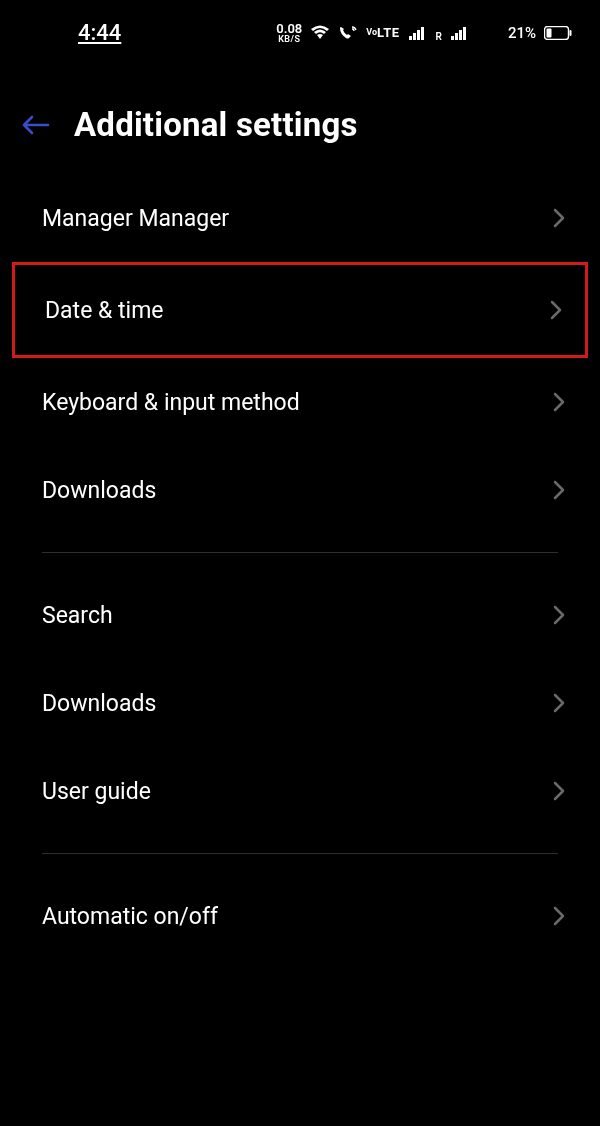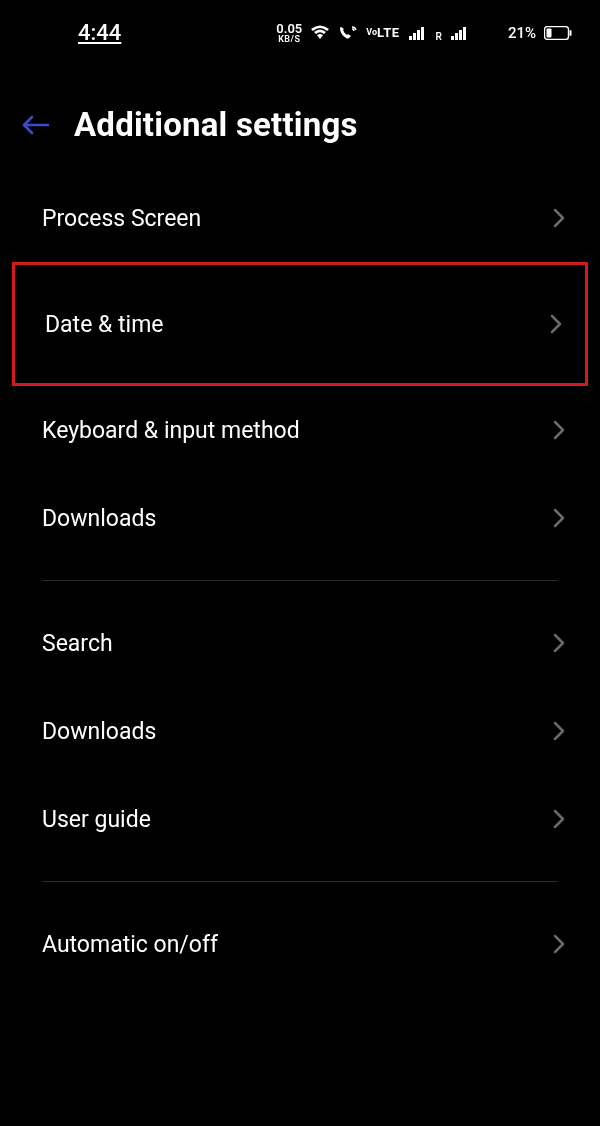--- a/index.html
+++ b/index.html
@@ -89,31 +89,31 @@
   }
   .divider {
     height: 1px;
     background: #2d2d2d;
     margin: 18px 42px 18px 42px;
   }
   .highlight {
     border: 3px solid #d21a1a;
     margin: 0 12px;
     padding: 0 20px 0 30px;
-    height: 124px;
+    height: 96px;
   }
 </style>
 </head>
 <body>
 
 <div class="status-bar">
   <div class="status-left">4:44</div>
   <div class="status-right">
     <div class="net-speed">
-      <span class="top">0.05</span>
+      <span class="top">0.08</span>
       <span class="bot">KB/S</span>
     </div>
     <span class="wifi-icon">
       <svg width="20" height="16" viewBox="0 0 20 16">
           <path d="M10 14 L7 10 Q10 8 13 10 Z M4 7 Q10 2 16 7 L14 9 Q10 5.5 6 9 Z M1 4 Q10 -3 19 4 L17 6 Q10 0 3 6 Z" fill="#fff"></path>
         </svg>
     </span>
     <span class="call-icon">
       <svg width="20" height="16" viewBox="0 0 20 16">
           <path d="M3 2 Q2 2 2 3 Q2 9 8 13 Q10 14 11 13 L13 11 L10 9 L9 10 Q6 8 5 5 L6 4 Z" fill="#fff"></path>
@@ -158,21 +158,21 @@
         <path d="M28 11 L4 11 M12 3 L4 11 L12 19" stroke="#3b4cca" stroke-width="2.6" fill="none" stroke-linecap="round" stroke-linejoin="round"></path>
       </svg>
   </div>
   <div class="header-title">Additional settings</div>
 </div>
 
 <div class="list">
 
 
   <div class="item">
-    <span class="item-label">Process Screen</span>
+    <span class="item-label">Manager Manager</span>
     <span class="chevron">
         <svg width="14" height="22" viewBox="0 0 14 22">
           <path d="M3 3 L11 11 L3 19" stroke="#6a6a6a" stroke-width="2.5" fill="none" stroke-linecap="round" stroke-linejoin="round"></path>
         </svg>
       </span>
   </div>
 
   <div class="item highlight">
     <span class="item-label">Date &amp; time</span>
     <span class="chevron">

